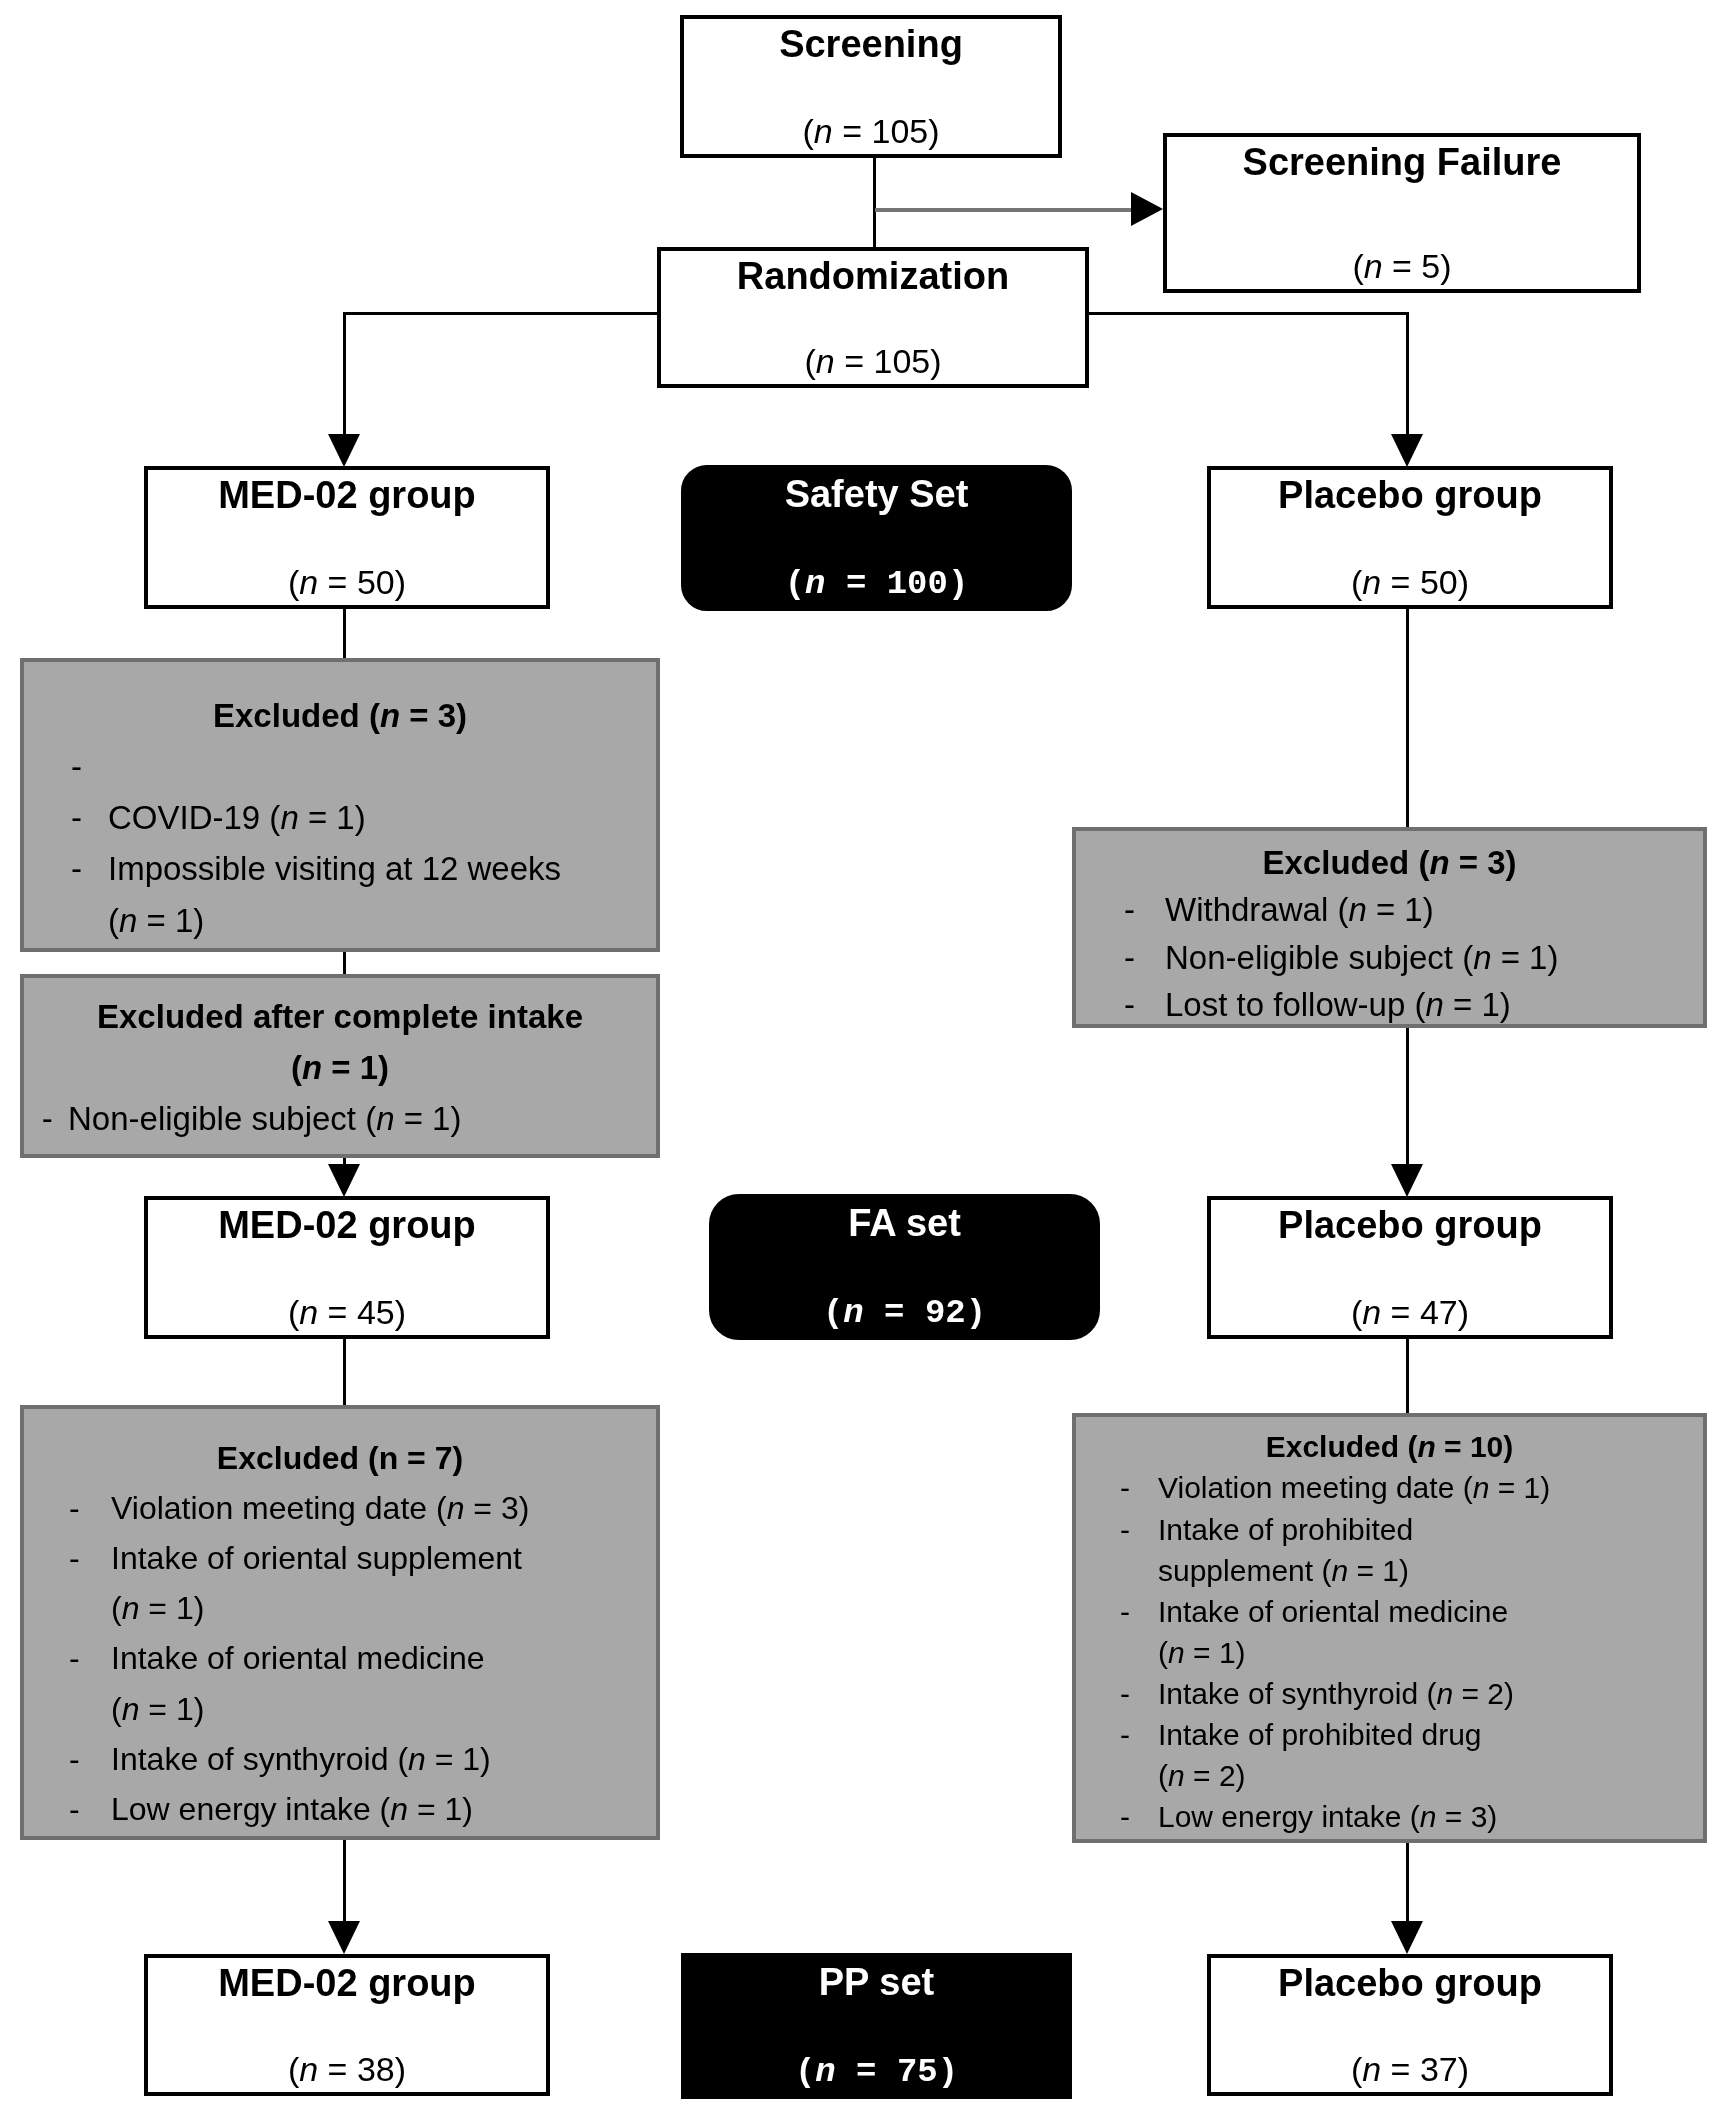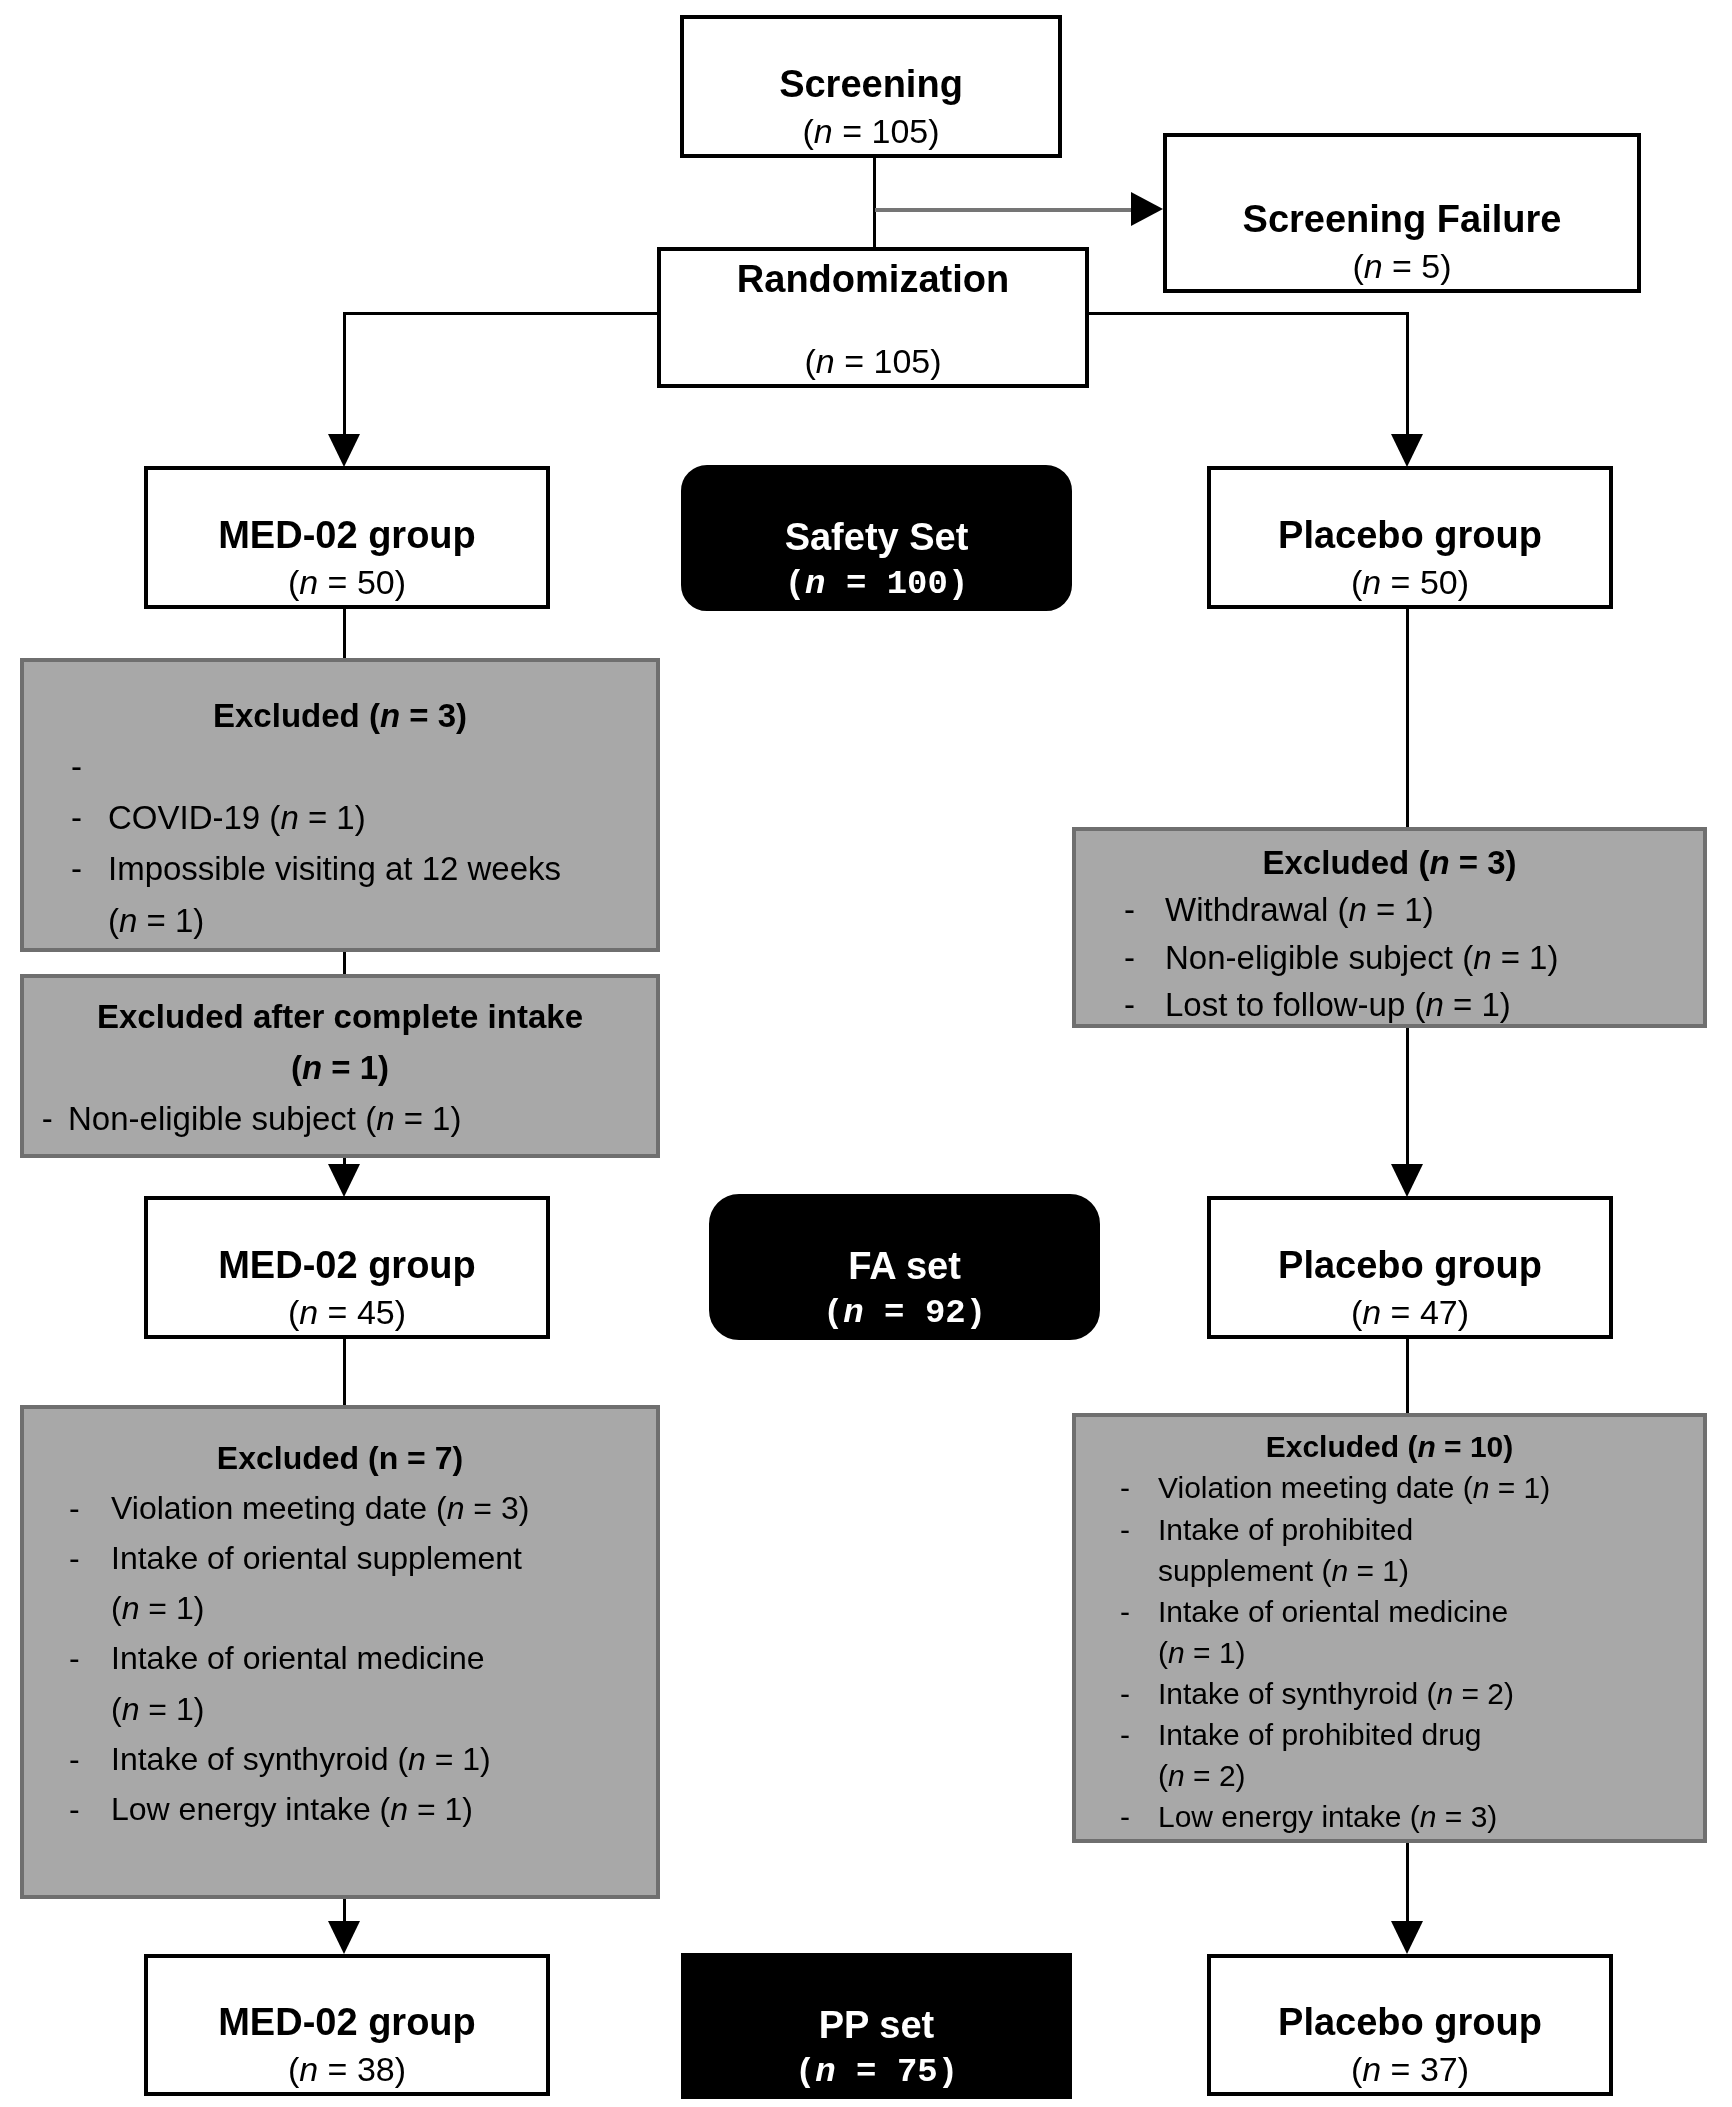--- a/index.html
+++ b/index.html
@@ -11,21 +11,21 @@
     color:#000;
     overflow:hidden;
   }
   
   .pbox {
     position:absolute;
     box-sizing:border-box;
     background:#ffffff;
     border:4.7px solid var(--box-border, #000000);
     display:flex; flex-direction:column;
-    align-items:center; justify-content:flex-end;
+    align-items:center; justify-content:space-between;
     text-align:center;
     z-index:3;
   }
   .pbox .t { font-weight:700; font-size:38px; line-height:1.32; }
   .pbox .n { font-size:34px; line-height:1.32; }
   
   .pbox.black {
     background:var(--black-box-bg, #000000);
     border-color:var(--black-box-bg, #000000);
     color:var(--black-box-text, #ffffff);
@@ -192,21 +192,21 @@
   <div class="pbox black" style="left:709px; top:1194px; width:391px; height:146px;border-radius:30px;">
     <div class="t">FA set</div>
     <div class="n">(<i>n</i> = 92)</div>
   </div>
 
   <div class="pbox" style="left:1207px; top:1196px; width:406px; height:143px;">
     <div class="t">Placebo group</div>
     <div class="n">(<i>n</i> = 47)</div>
   </div>
 
-  <div class="gbox g-left7" style="left:20px; top:1405px; width:640px; height:494px;">
+  <div class="gbox g-left7" style="left:20px; top:1405px; width:640px; height:435px;">
     <div class="hdr">Excluded (n = 7)</div>
     <ul>
         <li>
         <span class="dash">-</span>
         <span class="itxt">Violation meeting date (<i>n</i> = 3)</span>
       </li>
         <li>
         <span class="dash">-</span>
         <span class="itxt">Intake of oriental supplement
 (<i>n</i> = 1)</span>

